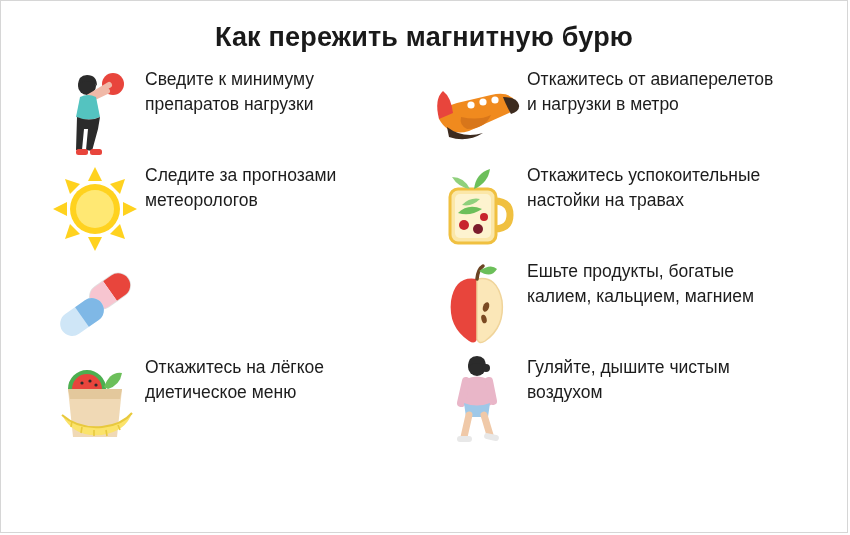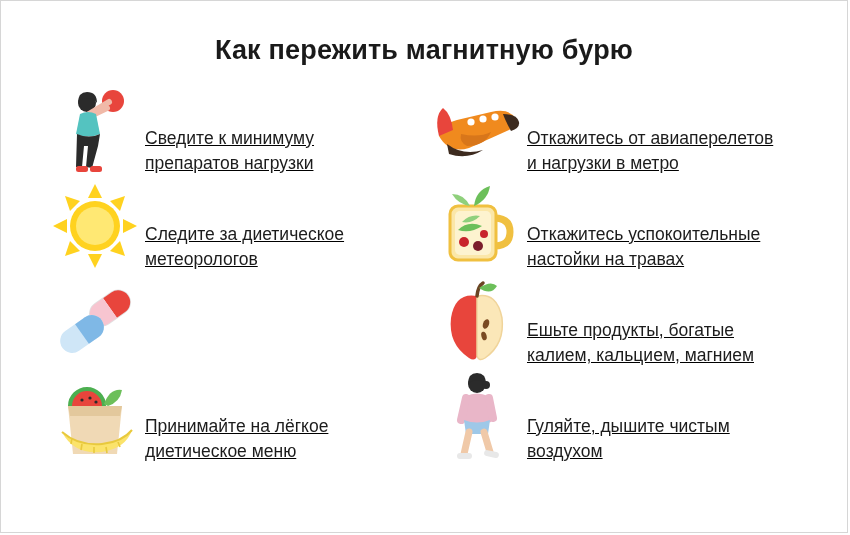--- a/index.html
+++ b/index.html
@@ -21,39 +21,38 @@
     box-sizing: border-box;
     background: #ffffff;
   }
   #title {
     text-align: center;
     font-size: 27px;
     font-weight: bold;
     color: #1a1a1a;
     letter-spacing: 0.2px;
     padding-top: 18px;
-    margin: 16px 0 14px 0;
+    margin: 3px 0 14px 0;
   }
   .columns {
     display: flex;
     flex-direction: row;
     padding: 0 34px 0 48px;
     box-sizing: border-box;
   }
   .column {
     width: 50%;
     display: flex;
     flex-direction: column;
   }
   .tip {
     display: flex;
     flex-direction: row;
-    align-items: flex-end;
+    align-items: flex-start;
     height: 96px;
-    text-decoration: underline;
   }
   .icon-box {
     width: 92px;
     min-width: 92px;
     height: 92px;
     display: flex;
     align-items: center;
     justify-content: center;
   }
   .tip-text {
@@ -117,21 +116,21 @@
               <path d="M14 14 l15 5 l-10 10 z"></path>
               <path d="M74 14 l-5 15 l-10 -10 z"></path>
               <path d="M14 74 l5 -15 l10 10 z"></path>
               <path d="M74 74 l-15 -5 l10 -10 z"></path>
             </g>
             <circle cx="44" cy="44" r="25" fill="#ffd21f"></circle>
             <circle cx="44" cy="44" r="19" fill="#ffe873"></circle>
           </svg>
         </div>
         <div class="tip-text">
-          <span>Следите за диетическое</span>
+          <span>Следите за прогнозами</span>
           <span>метеорологов</span>
         </div>
       </div>
 
       <div class="tip">
         <div class="icon-box">
           <svg width="86" height="80" viewBox="0 0 86 80">
 
             <g transform="rotate(-35 58 26)">
               <rect x="36" y="14" width="44" height="24" rx="12" fill="#ffffff" stroke="#e1e1e1" stroke-width="1.5"></rect>
@@ -167,21 +166,21 @@
             <g stroke="#e8c93d" stroke-width="1.6">
               <path d="M20 62 l-1 6"></path>
                 <path d="M30 68 l-1 6"></path>
                 <path d="M42 71 l0 6"></path>
               <path d="M54 71 l1 6"></path>
                 <path d="M66 66 l2 5"></path>
             </g>
           </svg>
         </div>
         <div class="tip-text">
-          <span>Принимайте на лёгкое</span>
+          <span>Откажитесь на лёгкое</span>
           <span>диетическое меню</span>
         </div>
       </div>
 
     </div>
 
     <div class="column">
 
       <div class="tip">
         <div class="icon-box">

